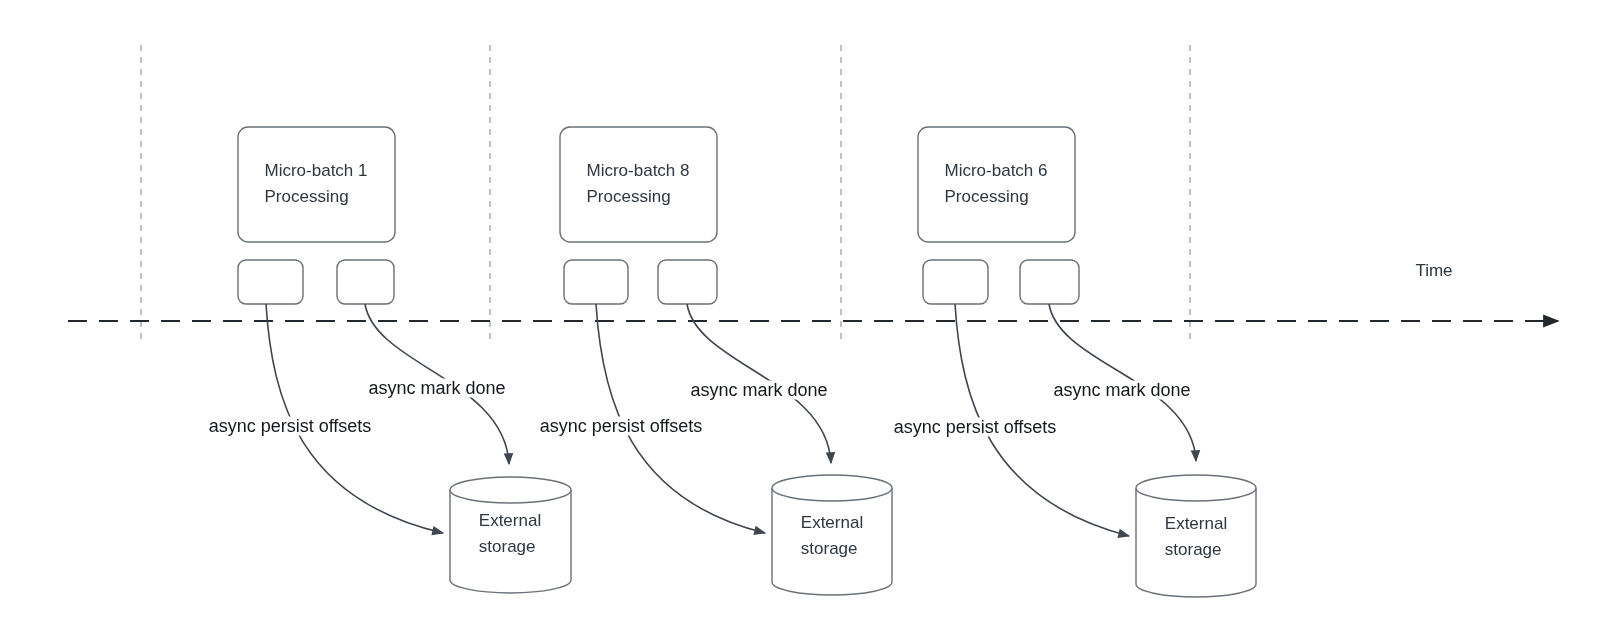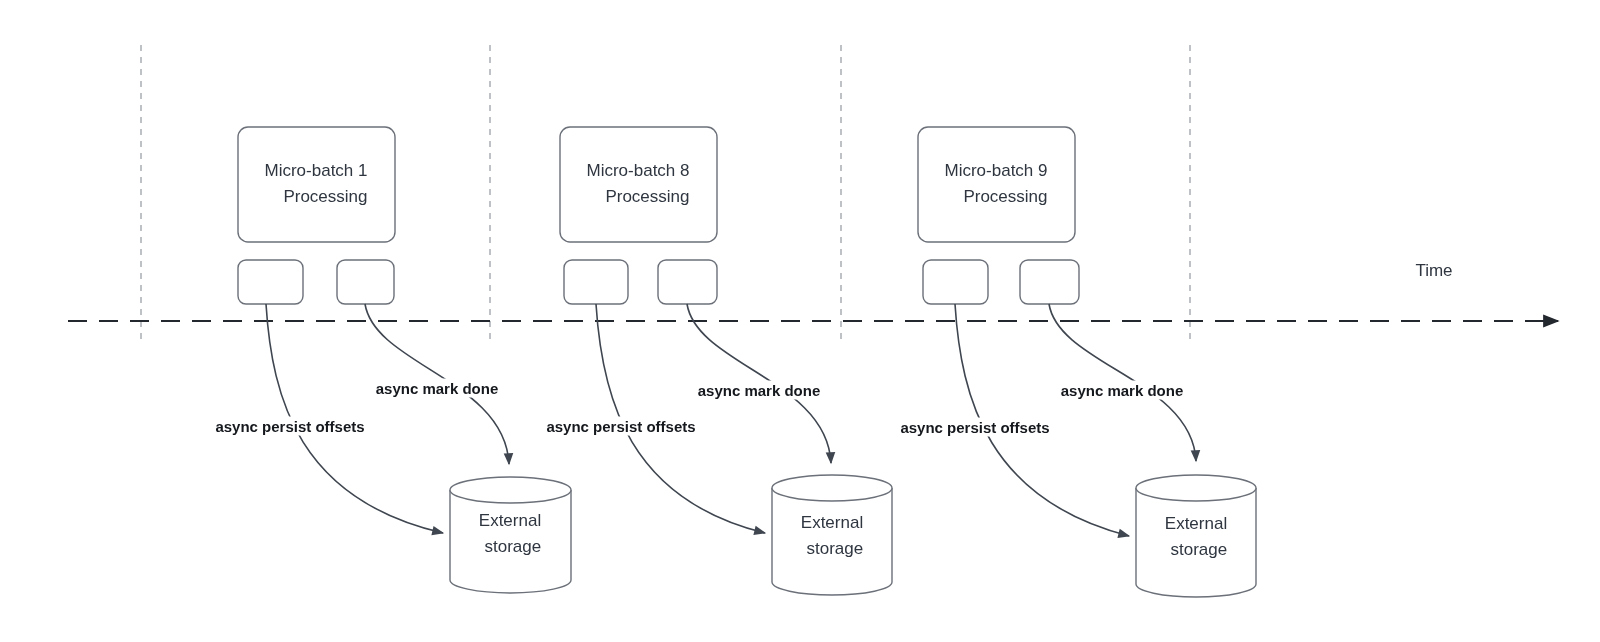--- a/index.html
+++ b/index.html
@@ -49,30 +49,30 @@
     stroke-dasharray: 6 6;
   }
   .arrow-head { fill: var(--arrow-stroke, #3f4650); }
   .timeline-head { fill: var(--timeline-stroke, #23272e); }
 
   
   .label {
     position: absolute;
     transform: translate(-50%, -50%);
     white-space: pre-line;
-    text-align: right;
+    text-align: left;
   }
   .node-label {
     font-size: 17px;
     line-height: 26px;
     color: var(--text, #2f3640);
   }
   .edge-label {
-    font-size: 15px;
-    font-weight: bold;
+    font-size: 18px;
+    font-weight: normal;
     color: var(--label-text, #15181d);
     background: var(--background, #fff);
     padding: 1px 4px;
     line-height: 17px;
   }
   .axis-label {
     font-size: 17px;
     color: var(--text, #2f3640);
     margin-left: 48px;
   }
@@ -134,21 +134,21 @@
         <path class="node" d="M1136 488 L1136 584 A60 13 0 0 0 1256 584 L1256 488"></path>
         <ellipse class="node" cx="1196" cy="488" rx="60" ry="13"></ellipse>
       </g>
     </g>
   </svg>
 
   <div class="label node-label" style="left:316px; top:184px">Micro-batch 1
 Processing</div>
   <div class="label node-label" style="left:638px; top:184px">Micro-batch 8
 Processing</div>
-  <div class="label node-label" style="left:996px; top:184px">Micro-batch 9
+  <div class="label node-label" style="left:996px; top:184px">Micro-batch 6
 Processing</div>
 
   <div class="label edge-label" style="left:290px; top:426px">async persist offsets</div>
   <div class="label edge-label" style="left:621px; top:426px">async persist offsets</div>
   <div class="label edge-label" style="left:975px; top:427px">async persist offsets</div>
 
   <div class="label edge-label" style="left:437px; top:388px">async mark done</div>
   <div class="label edge-label" style="left:759px; top:390px">async mark done</div>
   <div class="label edge-label" style="left:1122px; top:390px">async mark done</div>
 

